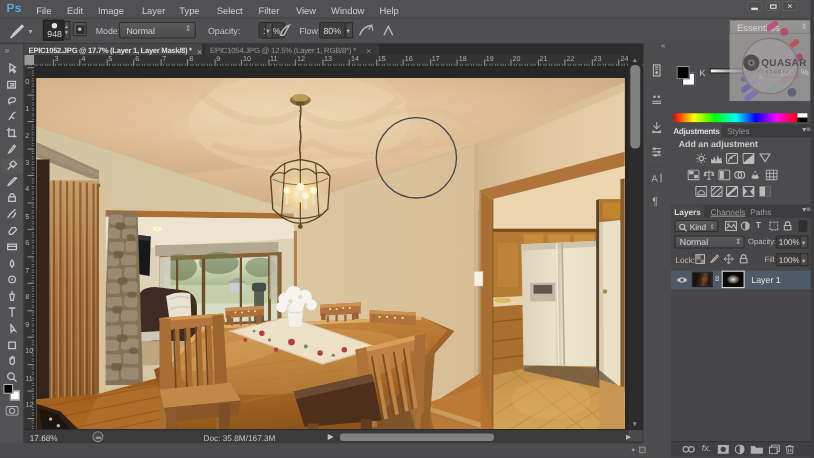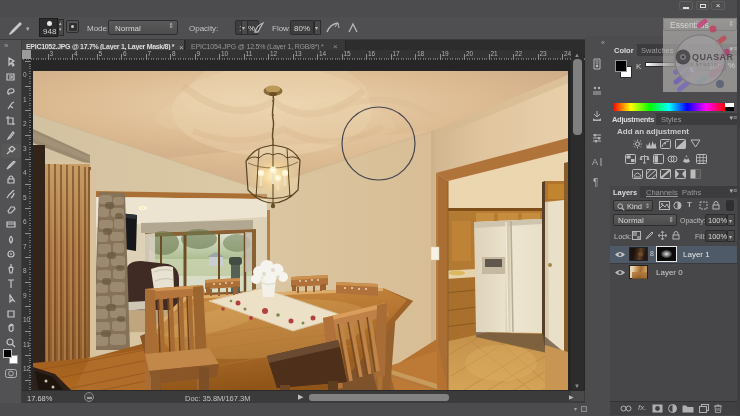--- a/index.html
+++ b/index.html
@@ -4,20 +4,33 @@
 html,body{width:740px;height:416px;overflow:hidden;background:#4c4c4e;}
 #win{position:absolute;left:0;top:0;width:740px;height:416px;background:#4c4c4e;}
 .abs{position:absolute;}
 .txt{color:#cfcfcf;font-size:8.5px;white-space:nowrap;}
 .tiny{color:#c4c4c4;font-size:8px;white-space:nowrap;}
 .combo{background:linear-gradient(#5a5a5a,#4c4c4c);border:1px solid #2e2e2e;border-radius:2px;color:#d6d6d6;}
 .vbox{background:#3e3e3e;border:1px solid #2c2c2c;border-radius:2px;color:#d8d8d8;}
 </style></head><body>
 <div id="win">
 
+<div class="abs" style="left:0;top:0;width:740px;height:17px;background:#515153;border-bottom:1px solid #414143;">
+ <span class="abs" style="left:6px;top:2px;font-size:11px;font-weight:bold;color:#57a7d9;">Ps</span>
+ <span class="abs txt" style="left:33px;top:4.5px;">File</span>
+ <span class="abs txt" style="left:61px;top:4.5px;">Edit</span>
+ <span class="abs txt" style="left:89px;top:4.5px;">Image</span>
+ <span class="abs txt" style="left:129px;top:4.5px;">Layer</span>
+ <span class="abs txt" style="left:163px;top:4.5px;">Type</span>
+ <span class="abs txt" style="left:197px;top:4.5px;">Select</span>
+ <span class="abs txt" style="left:235px;top:4.5px;">Filter</span>
+ <span class="abs txt" style="left:269px;top:4.5px;">View</span>
+ <span class="abs txt" style="left:301px;top:4.5px;">Window</span>
+ <span class="abs txt" style="left:345px;top:4.5px;">Help</span>
+</div>
 
 <div class="abs" style="left:679px;top:1px;width:14px;height:9px;background:#4e4e4e;border:1px solid #5e5e5e;border-radius:2px;">
       <div class="abs" style="left:3px;top:5px;width:6px;height:2px;background:#e0e0e0;"></div>
     </div>
 <div class="abs" style="left:696px;top:1px;width:13px;height:9px;background:#4e4e4e;border:1px solid #5e5e5e;border-radius:2px;">
       <div class="abs" style="left:3px;top:2px;width:6px;height:4px;border:1px solid #e0e0e0;"></div>
     </div>
 <div class="abs" style="left:711px;top:1px;width:14px;height:9px;background:#4e4e4e;border:1px solid #5e5e5e;border-radius:2px;color:#e8e8e8;font-size:8px;text-align:center;line-height:8px;">×</div>
 
 <div class="abs" style="left:0;top:17px;width:740px;height:23px;background:#4f4f51;border-bottom:1px solid #3a3a3c;">
@@ -1104,27 +1117,20 @@
         <path d="M10 2 V10" stroke="#b2b2b2"></path>
       </svg>
       <div class="abs" style="left:3px;top:135px;width:19px;height:1px;background:#4a4a4a;"></div>
       <svg class="abs" style="left:6px;top:140px;" width="12" height="12" viewBox="0 0 12 12">
         <text x="2" y="10" font-size="10" fill="#b2b2b2" font-family="Liberation Sans">¶</text>
       </svg>
     </div>
 
 <div id="panels" class="abs" style="left:610px;top:36px;width:130px;height:380px;background:#4c4c4e;">
 
- <div class="abs" style="left:0;top:8px;width:130px;height:12px;background:#3c3c3e;">
-  <div class="abs" style="left:0px;top:0px;width:27px;height:12px;background:#4c4c4e;border-radius:2px 2px 0 0;">
-          <span class="abs" style="left:4px;top:1.5px;color:#dcdcdc;font-size:7.5px;font-weight:bold;">Color</span>
-        </div>
-  <span class="abs" style="left:31px;top:1.5px;color:#9a9a9a;font-size:7.5px;">Swatches</span>
-  <span class="abs" style="right:3px;top:1px;color:#b0b0b0;font-size:7px;">▾≡</span>
- </div>
  <div class="abs" style="left:0;top:20px;width:130px;height:56px;background:#4c4c4e;">
 
   <div class="abs" style="left:10px;top:10px;width:12px;height:12px;background:#fff;border:1px solid #2a2a2a;"></div>
   <div class="abs" style="left:5px;top:4px;width:12px;height:12px;background:#000;border:1px solid #939393;"></div>
   <span class="abs" style="left:26px;top:6px;color:#c8c8c8;font-size:8px;">K</span>
   <div class="abs" style="left:35px;top:6px;width:49px;height:5px;background:linear-gradient(90deg,#fff,#000);border:1px solid #2a2a2a;"></div>
   <div class="abs" style="left:78px;top:11px;width:0;height:0;border-left:3px solid transparent;border-right:3px solid transparent;border-bottom:5px solid #c0c0c0;"></div>
   <div class="abs vbox" style="left:87px;top:4px;width:29px;height:11px;">
           <span class="abs" style="right:3px;top:1px;font-size:8px;">100</span>
         </div>
@@ -1291,30 +1297,20 @@
    <div class="abs" style="left:19px;top:1px;width:19px;height:14px;background:linear-gradient(100deg,#1d130c 25%,#47301e 50%,#61432a 58%,#241810 85%);border:1px solid #222;" id="thumb1">
             <div class="abs" style="left:8px;top:4px;width:5px;height:4px;background:#6e4a2a;border-radius:40%;"></div>
           </div>
    <span class="abs" style="left:40px;top:4px;color:#cfcfcf;font-size:7px;">8</span>
    <div class="abs" style="left:46px;top:0px;width:21px;height:16px;border:1.5px solid #e8e8e8;background:#0a0a0a;" id="maskthumb">
             <div class="abs" style="left:4px;top:3px;width:11px;height:8px;background:radial-gradient(ellipse,rgba(240,240,240,0.95),rgba(160,160,160,0.4) 60%,rgba(10,10,10,0) 75%);"></div>
           </div>
    <span class="abs" style="left:73px;top:4px;color:#e4e4e4;font-size:8px;">Layer 1</span>
   </div>
 
-  <div class="abs" style="left:0;top:65px;width:130px;height:17px;background:#47474a;border-top:1px solid #3a3a3c;">
-   <svg class="abs" style="left:5px;top:5px;" width="10" height="7" viewBox="0 0 10 7">
-            <path d="M0 3.5 Q5 -1.5 10 3.5 Q5 8.5 0 3.5 Z" fill="#b9b9b9"></path>
-            <circle cx="5" cy="3.5" r="1.6" fill="#47474a"></circle>
-          </svg>
-   <div class="abs" style="left:19px;top:1px;width:19px;height:14px;background:linear-gradient(100deg,#e8d5b5 15%,#c79454 40%,#a06a30 60%,#c89a5c 85%);border:1px solid #222;" id="thumb0">
-            <div class="abs" style="left:2px;top:6px;width:15px;height:7px;background:linear-gradient(#b57a3a,#8a5a26);opacity:0.8;"></div>
-          </div>
-   <span class="abs" style="left:46px;top:4px;color:#cfcfcf;font-size:8px;">Layer 0</span>
-  </div>
 
   <div class="abs" style="left:0;top:203px;width:130px;height:14px;background:#404042;border-top:1px solid #333335;">
    <svg class="abs" style="left:10px;top:3px;" width="12" height="7" viewBox="0 0 12 7">
             <circle cx="3.5" cy="3.5" r="2.5" fill="none" stroke="#b0b0b0"></circle>
             <circle cx="8.5" cy="3.5" r="2.5" fill="none" stroke="#b0b0b0"></circle>
           </svg>
    <span class="abs" style="left:28px;top:1px;color:#b0b0b0;font-size:8px;font-style:italic;">fx.</span>
    <svg class="abs" style="left:42px;top:2px;" width="11" height="9" viewBox="0 0 11 9">
             <rect x="0.5" y="0.5" width="10" height="8" fill="#b0b0b0"></rect>
             <circle cx="5.5" cy="4.5" r="2.4" fill="#404042"></circle>

